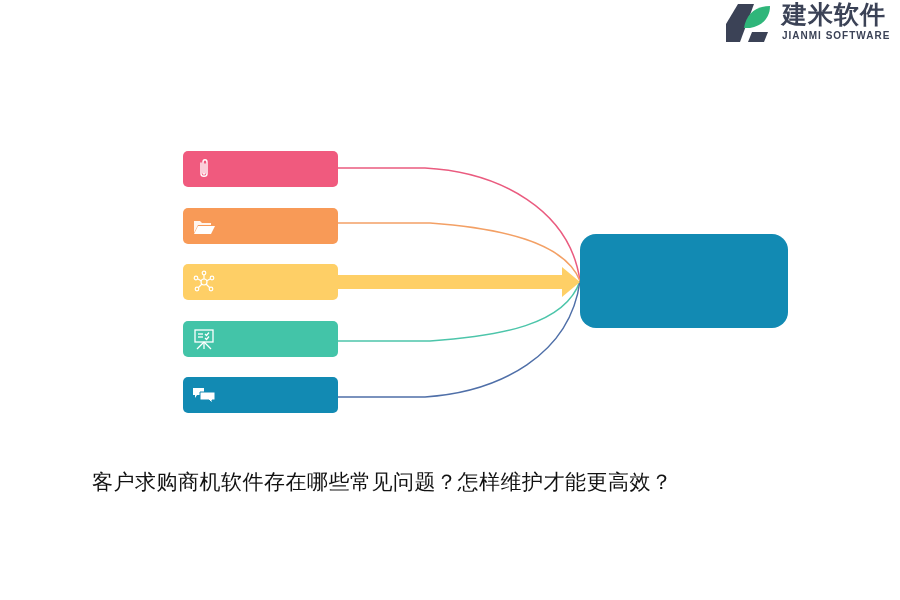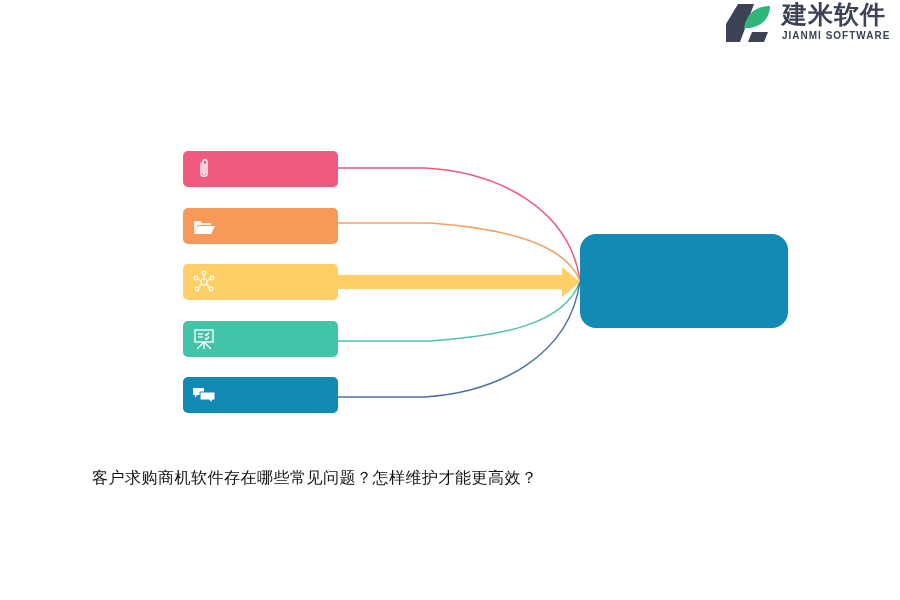--- a/index.html
+++ b/index.html
@@ -5,21 +5,21 @@
   html, body { margin:0; padding:0; }
   body { width:900px; height:600px; background:#ffffff; position:relative; overflow:hidden; font-family:"DejaVu Sans", sans-serif; }
   .logo { position:absolute; left:724px; top:0; width:176px; height:46px; }
   .logo-mark { position:absolute; left:0; top:2px; width:50px; height:42px; }
   .logo-cn { position:absolute; left:58px; top:-2px; font-size:25px; font-weight:bold; color:#3b4256; letter-spacing:1px; font-family:"DejaVu Sans", sans-serif; white-space:nowrap; }
   .logo-en { position:absolute; left:58px; top:30px; font-size:10px; color:#3b4256; letter-spacing:1px; font-family:"Liberation Sans", sans-serif; font-weight:bold; white-space:nowrap; }
   .diagram { position:absolute; left:0; top:0; width:900px; height:600px; }
   .node { position:absolute; left:183px; width:155px; height:36px; border-radius:5px; }
   .node .icon { position:absolute; left:9px; top:6px; width:24px; height:24px; }
   .target { position:absolute; left:580px; top:234px; width:208px; height:94px; border-radius:16px; background:#128ab3; }
-  .caption { position:absolute; left:92px; top:468px; font-family:"DejaVu Serif", serif; font-size:16px; color:#111; white-space:nowrap; letter-spacing:0.5px; }
+  .caption { position:absolute; left:92px; top:468px; font-family:"DejaVu Serif", serif; font-size:21px; color:#111; white-space:nowrap; letter-spacing:0.5px; }
 </style>
 </head>
 <body>
 
 <div class="logo">
   <svg class="logo-mark" viewBox="0 0 50 42">
     <polygon points="14,2 30,2 16,40 2,40 2,22" fill="#3b4256"></polygon>
     <path d="M20,26 C22,12 32,4 46,4 C46,16 38,24 26,26 Z" fill="#2fb67a"></path>
     <polygon points="28,30 44,30 40,40 24,40" fill="#3b4256"></polygon>
   </svg>

